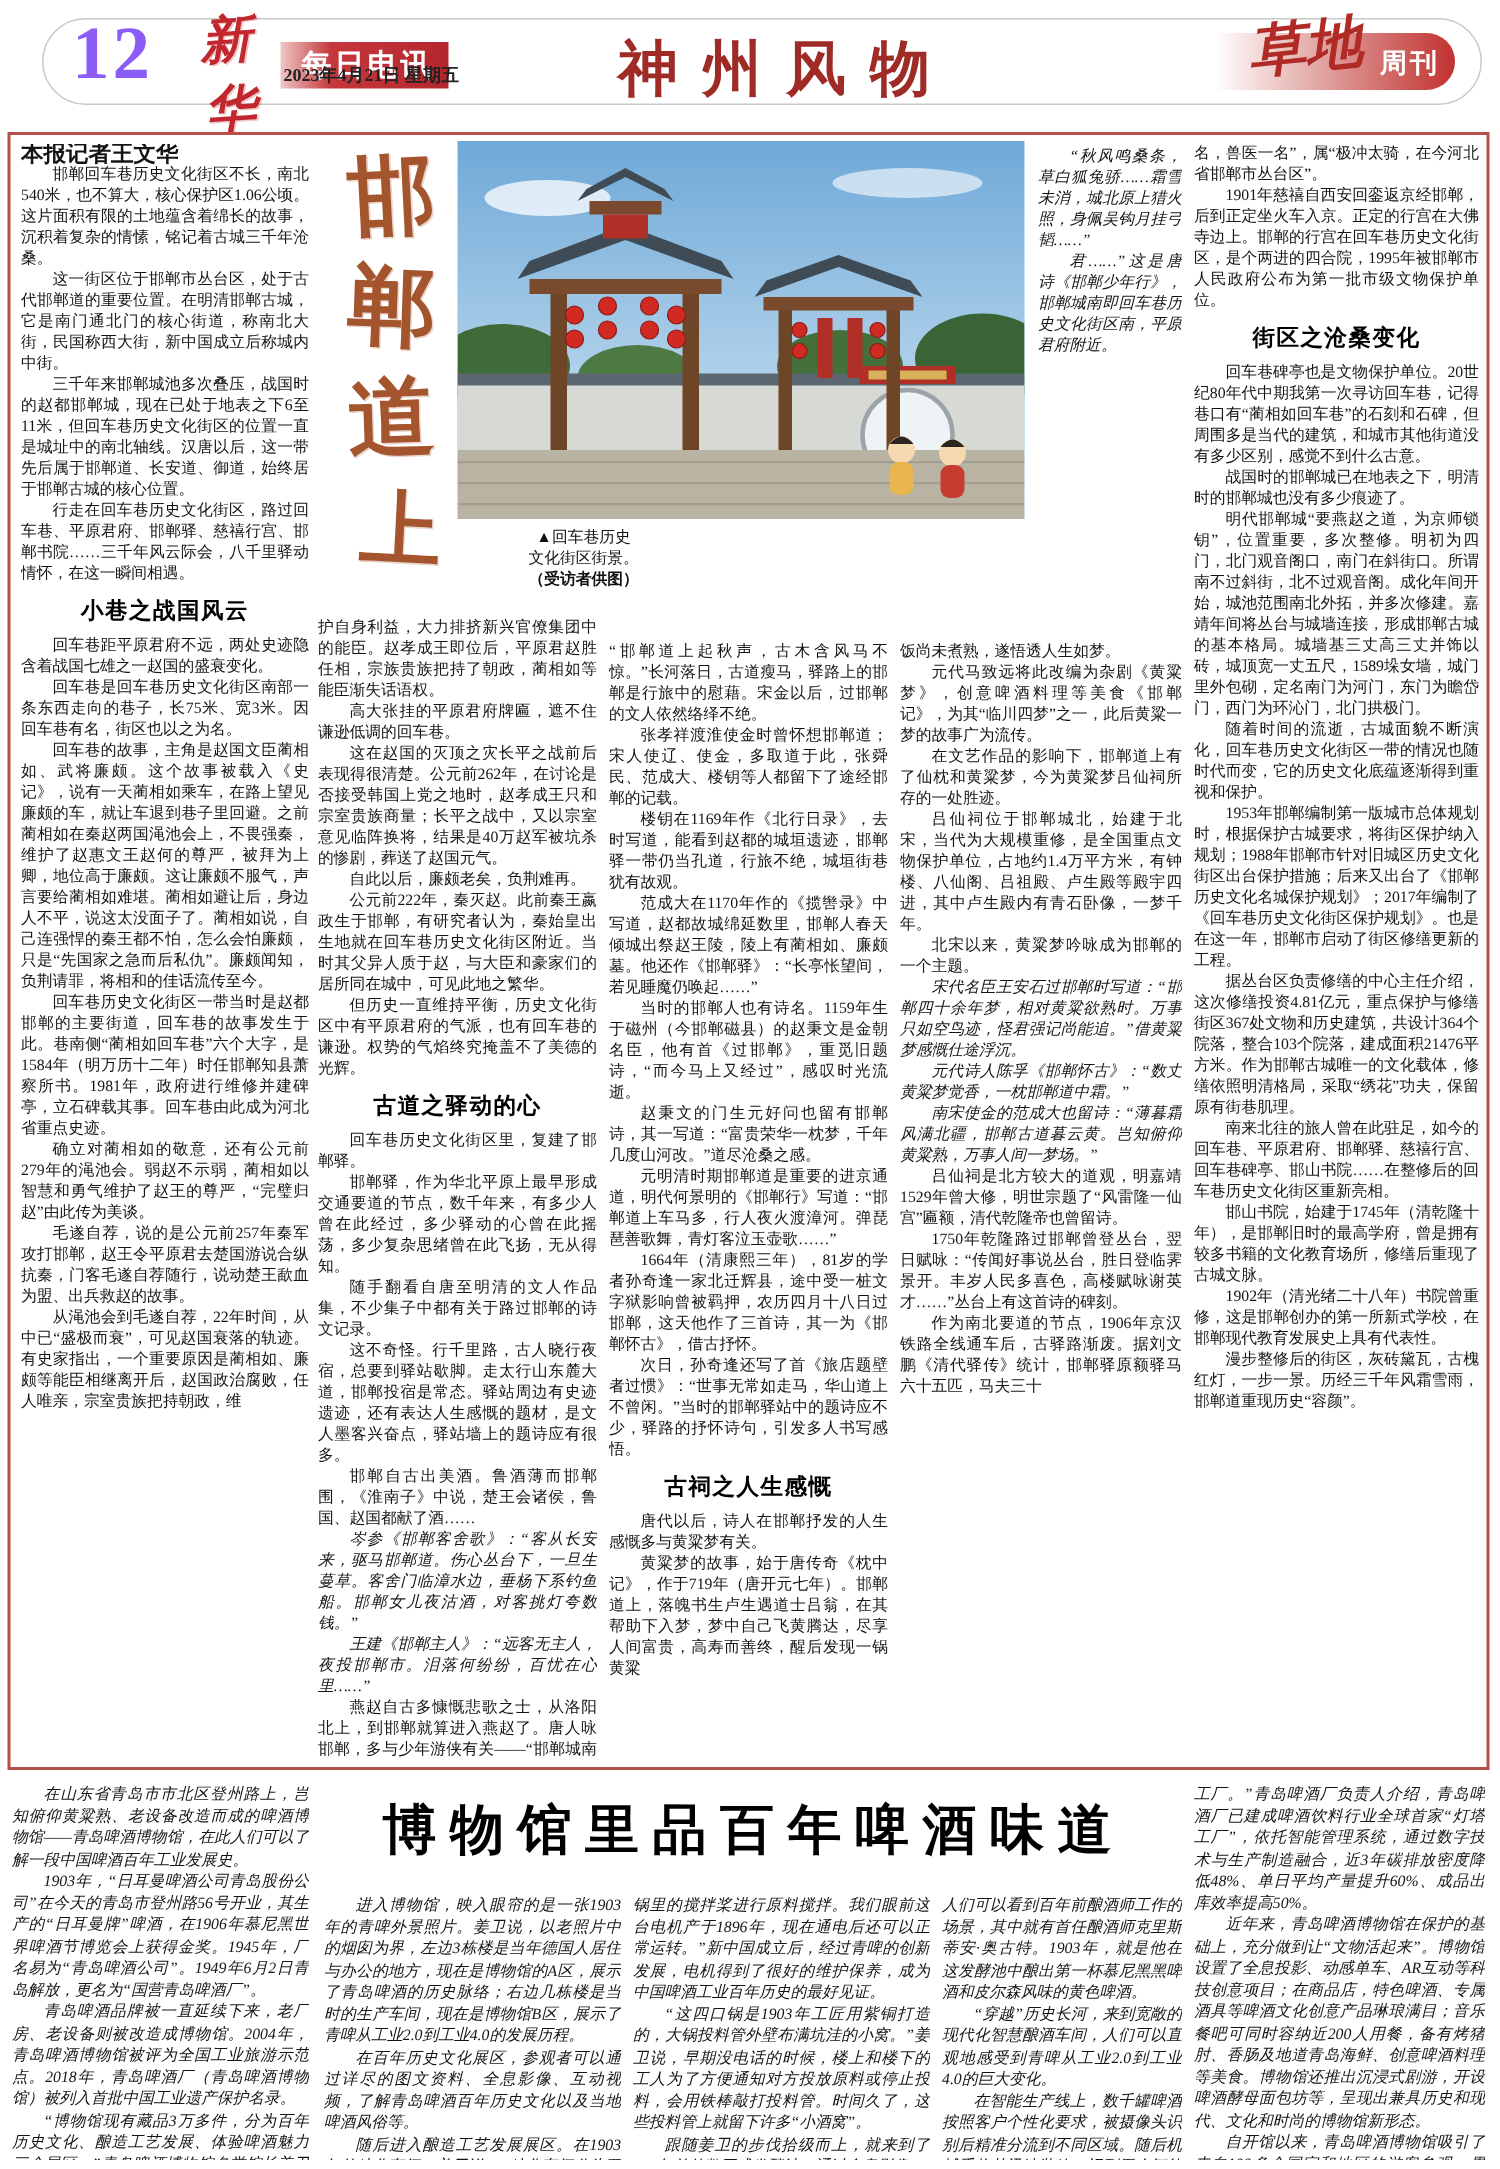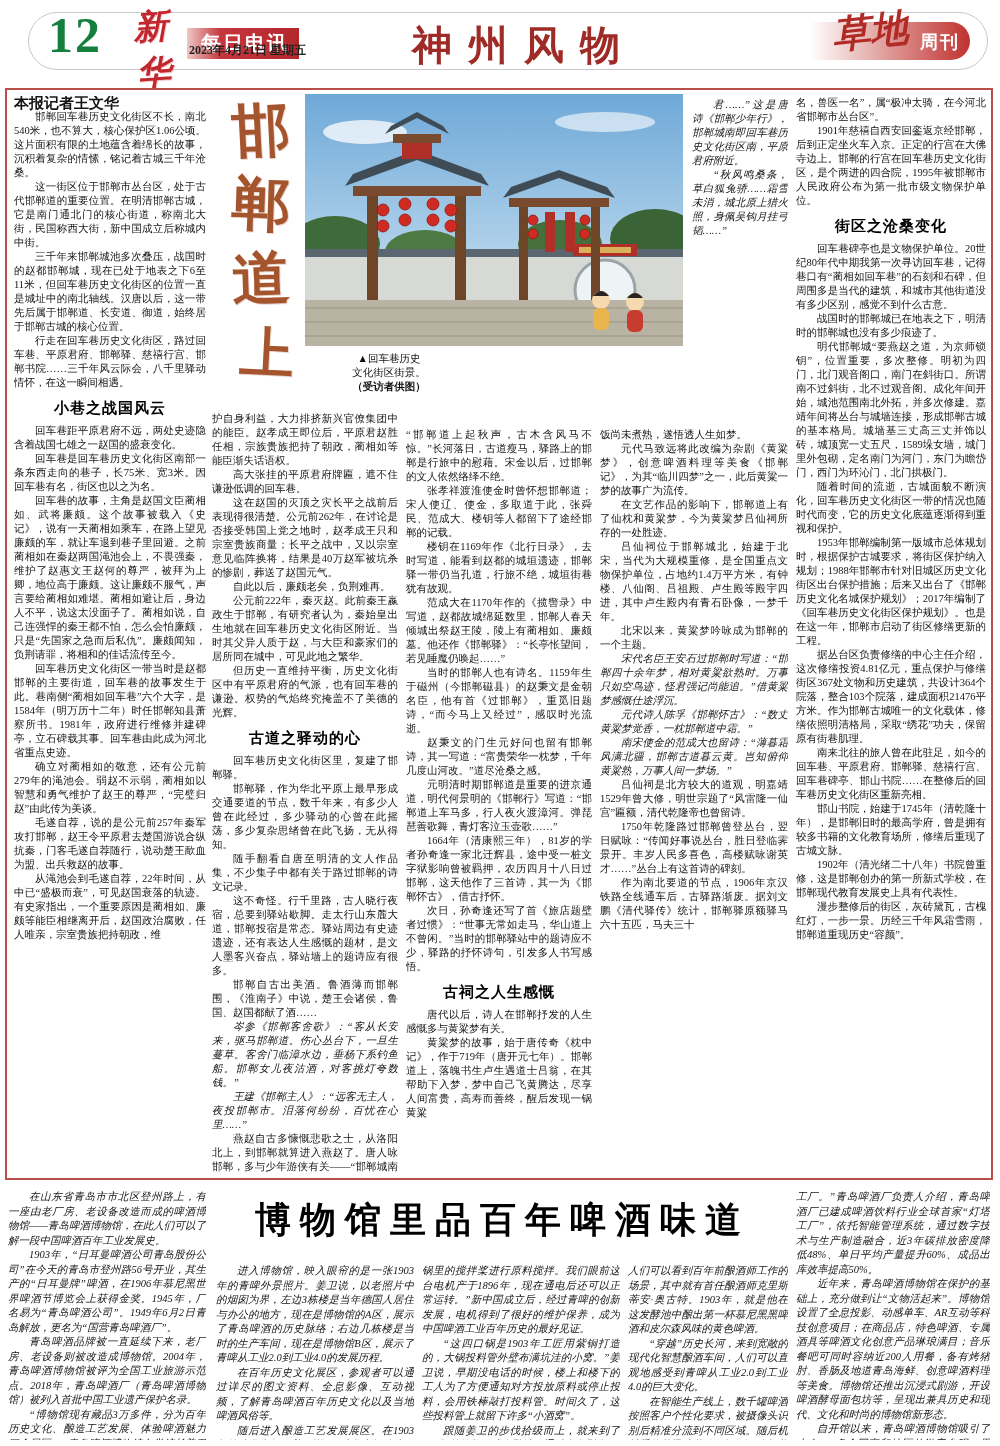--- a/index.html
+++ b/index.html
@@ -7,21 +7,21 @@
     width:1000px;height:1446px;position:relative;background:#ffffff;
     font-family:"Liberation Serif",serif;color:#1a1a1a;overflow:hidden;
   }
   
   .capsule{
     position:absolute;left:28px;top:12px;width:958px;height:56px;
     border:1px solid #c9c9c9;border-radius:30px;background:#fff;
   }
   .pageno{
     position:absolute;left:48px;top:6px;font-size:50px;font-weight:bold;
-    font-family:"Liberation Serif",serif;letter-spacing:2px;color:#15803d;
+    font-family:"Liberation Serif",serif;letter-spacing:2px;color:#8b5cf6;
   }
   .masthead{position:absolute;left:135px;top:8px;height:48px;}
   .mh-script{
     position:absolute;left:0;top:-4px;font-size:34px;font-weight:bold;color:#c1272d;
     font-style:italic;transform:rotate(-4deg);letter-spacing:-2px;
     text-shadow:1px 1px 0 rgba(193,39,45,.25);
   }
   .mh-block{
     position:absolute;left:52px;top:20px;padding:2px 10px 2px 14px;
     background:linear-gradient(90deg,#efc7c5,#c5373c 30%,#b3272c);
@@ -218,22 +218,22 @@
 </div>
 
 <div class="caption">
   <span>▲</span><span>回车巷历史</span><br>
   <span>文化街区街景。</span><br>
   <span class="credit">（受访者供图）</span>
 </div>
 
 <div class="col kai" style="left:692px;top:98px;width:96px;height:246px;">
   <div>
+      <p class="b-q">“秋风鸣桑条，草白狐兔骄……霜雪未消，城北原上猎火照，身佩吴钩月挂弓韬……”</p>
       <p class="b-q">君……”这是唐诗《邯郸少年行》，邯郸城南即回车巷历史文化街区南，平原君府附近。</p>
-      <p class="b-q">“秋风鸣桑条，草白狐兔骄……霜雪未消，城北原上猎火照，身佩吴钩月挂弓韬……”</p>
     </div>
 </div>
 
 <div class="col" style="left:212px;top:412px;width:186px;height:762px;">
   <div>
       <p class="b-c">护自身利益，大力排挤新兴官僚集团中的能臣。赵孝成王即位后，平原君赵胜任相，宗族贵族把持了朝政，蔺相如等能臣渐失话语权。</p>
       <p class="b-p">高大张挂的平原君府牌匾，遮不住谦逊低调的回车巷。</p>
       <p class="b-p">这在赵国的灭顶之灾长平之战前后表现得很清楚。公元前262年，在讨论是否接受韩国上党之地时，赵孝成王只和宗室贵族商量；长平之战中，又以宗室意见临阵换将，结果是40万赵军被坑杀的惨剧，葬送了赵国元气。</p>
       <p class="b-p">自此以后，廉颇老矣，负荆难再。</p>
       <p class="b-p">公元前222年，秦灭赵。此前秦王嬴政生于邯郸，有研究者认为，秦始皇出生地就在回车巷历史文化街区附近。当时其父异人质于赵，与大臣和豪家们的居所同在城中，可见此地之繁华。</p>
@@ -298,21 +298,21 @@
       <p class="b-p">邯山书院，始建于1745年（清乾隆十年），是邯郸旧时的最高学府，曾是拥有较多书籍的文化教育场所，修缮后重现了古城文脉。</p>
       <p class="b-p">1902年（清光绪二十八年）书院曾重修，这是邯郸创办的第一所新式学校，在邯郸现代教育发展史上具有代表性。</p>
       <p class="b-p">漫步整修后的街区，灰砖黛瓦，古槐红灯，一步一景。历经三千年风霜雪雨，邯郸道重现历史“容颜”。</p>
     </div>
 </div>
 
 <div class="b-headline">博物馆里品百年啤酒味道</div>
 
 <div class="bcol" style="left:8px;top:1190px;width:198px;height:250px;">
   <div>
-      <p class="b-p">在山东省青岛市市北区登州路上，有一座由老厂房、老设备改造而成的啤酒博物馆——青岛啤酒博物馆，在此人们可以了解一段中国啤酒百年工业发展史。</p>
+      <p class="b-p">在山东省青岛市市北区登州路上，岂知俯仰黄粱熟、老设备改造而成的啤酒博物馆——青岛啤酒博物馆，在此人们可以了解一段中国啤酒百年工业发展史。</p>
       <p class="b-p">1903年，“日耳曼啤酒公司青岛股份公司”在今天的青岛市登州路56号开业，其生产的“日耳曼牌”啤酒，在1906年慕尼黑世界啤酒节博览会上获得金奖。1945年，厂名易为“青岛啤酒公司”。1949年6月2日青岛解放，更名为“国营青岛啤酒厂”。</p>
       <p class="b-p">青岛啤酒品牌被一直延续下来，老厂房、老设备则被改造成博物馆。2004年，青岛啤酒博物馆被评为全国工业旅游示范点。2018年，青岛啤酒厂（青岛啤酒博物馆）被列入首批中国工业遗产保护名录。</p>
       <p class="b-p">“博物馆现有藏品3万多件，分为百年历史文化、酿造工艺发展、体验啤酒魅力三个展区。”青岛啤酒博物馆名誉馆长姜卫说。</p>
     </div>
 </div>
 <div class="bcol" style="left:216px;top:1264px;width:198px;height:176px;">
   <div>
       <p class="b-p">进入博物馆，映入眼帘的是一张1903年的青啤外景照片。姜卫说，以老照片中的烟囱为界，左边3栋楼是当年德国人居住与办公的地方，现在是博物馆的A区，展示了青岛啤酒的历史脉络；右边几栋楼是当时的生产车间，现在是博物馆B区，展示了青啤从工业2.0到工业4.0的发展历程。</p>
       <p class="b-p">在百年历史文化展区，参观者可以通过详尽的图文资料、全息影像、互动视频，了解青岛啤酒百年历史文化以及当地啤酒风俗等。</p>
       <p class="b-p">随后进入酿造工艺发展展区。在1903年的糖化车间，姜卫说：“糖化车间分为两层，一楼所展示的是电机和锅的底部，电机的作用就是带动</p>

